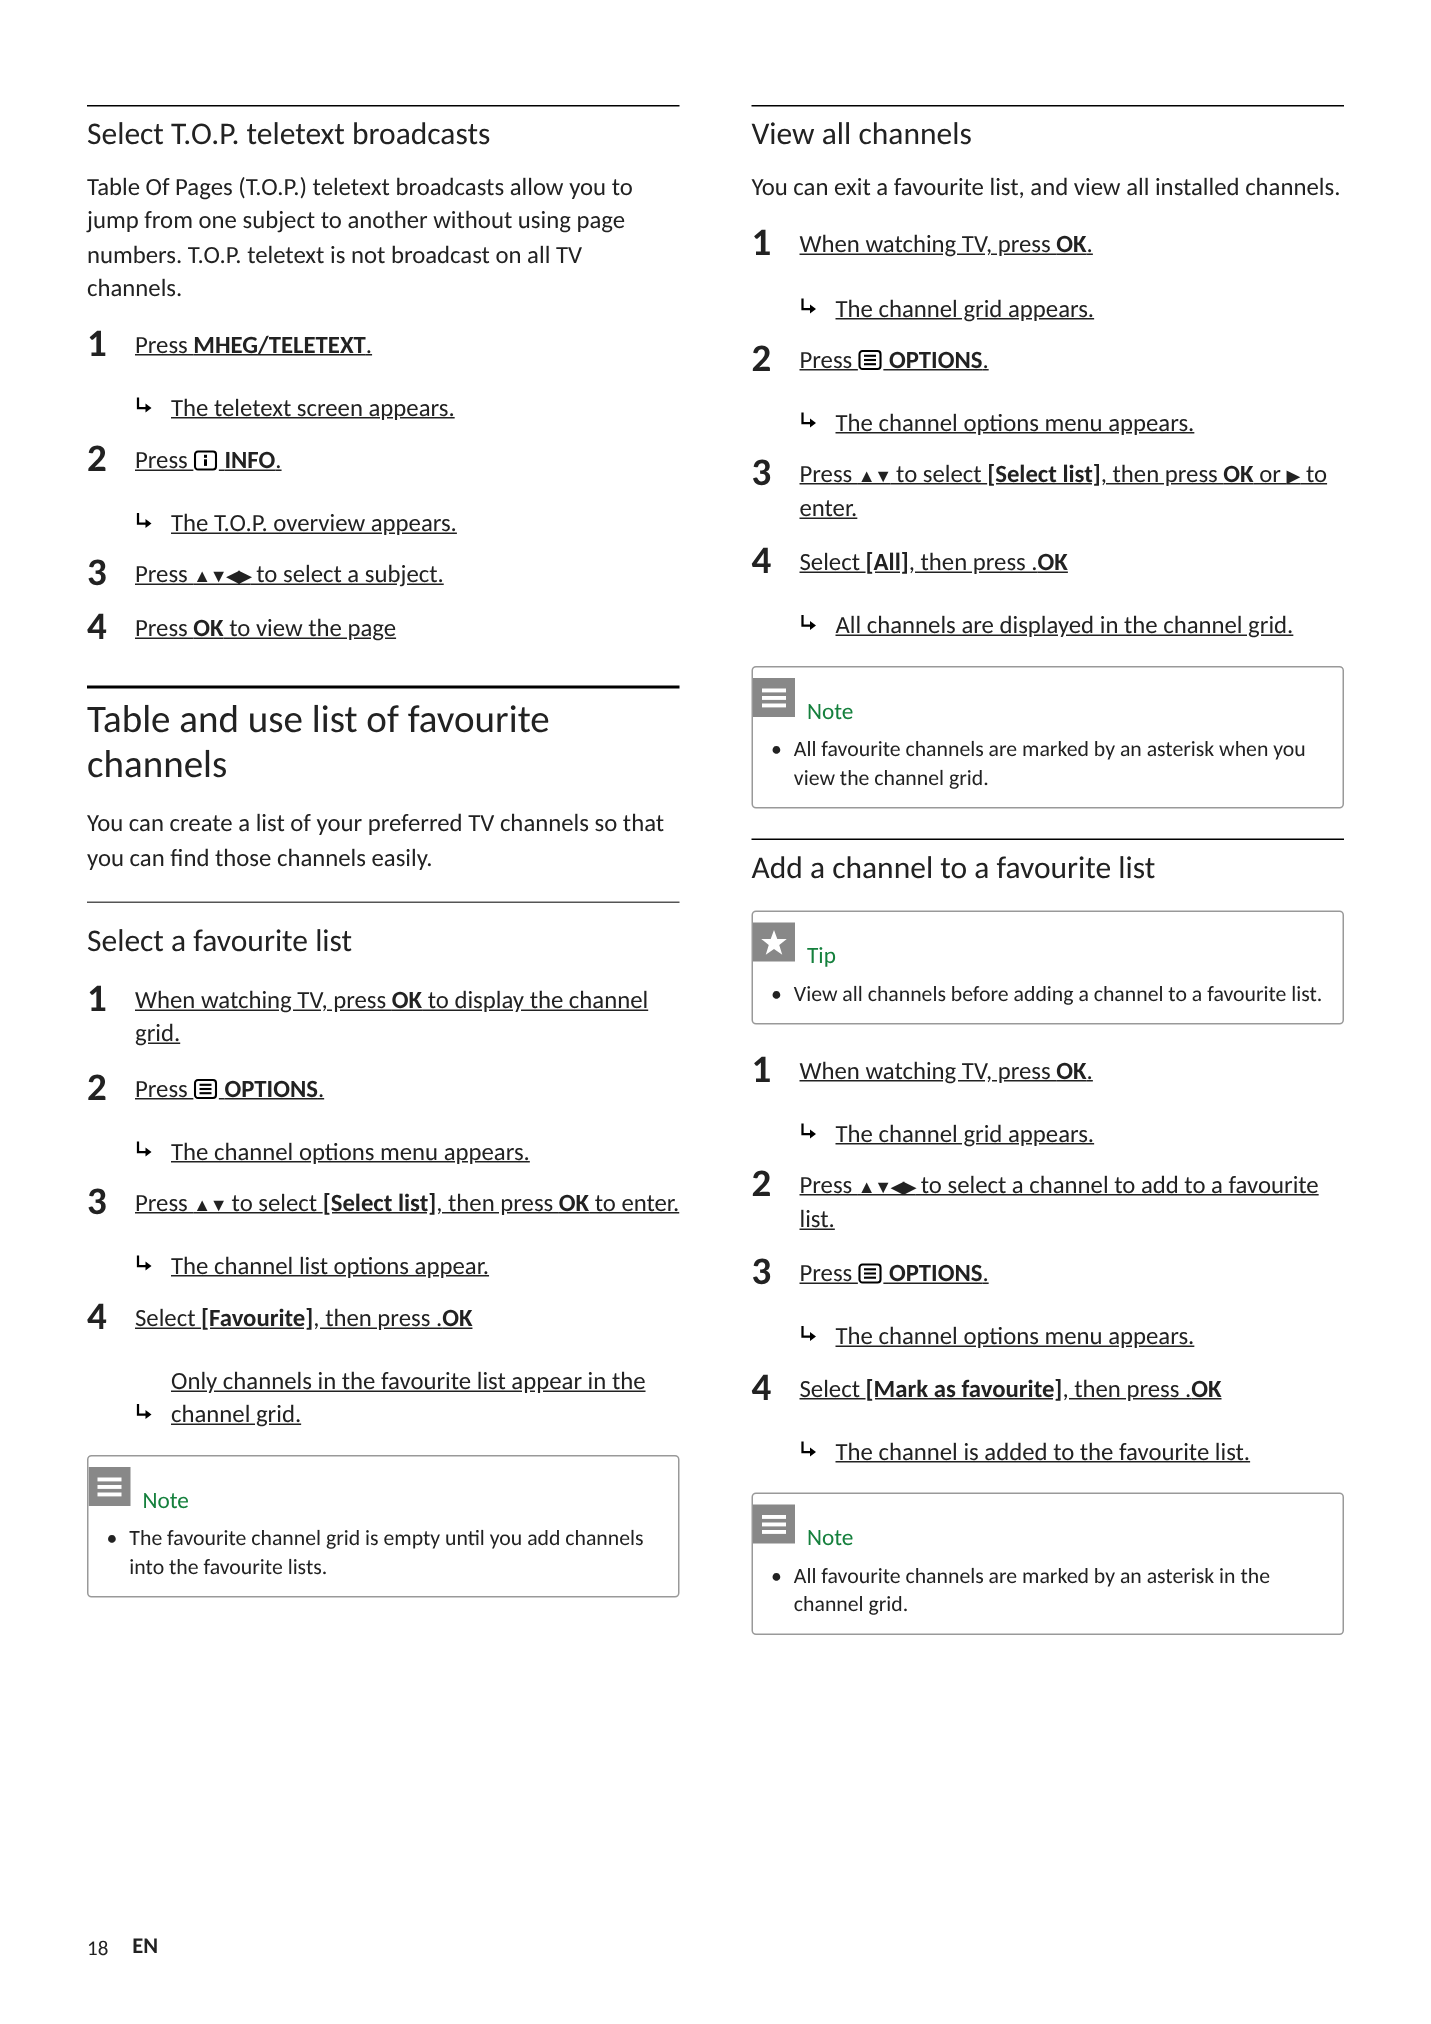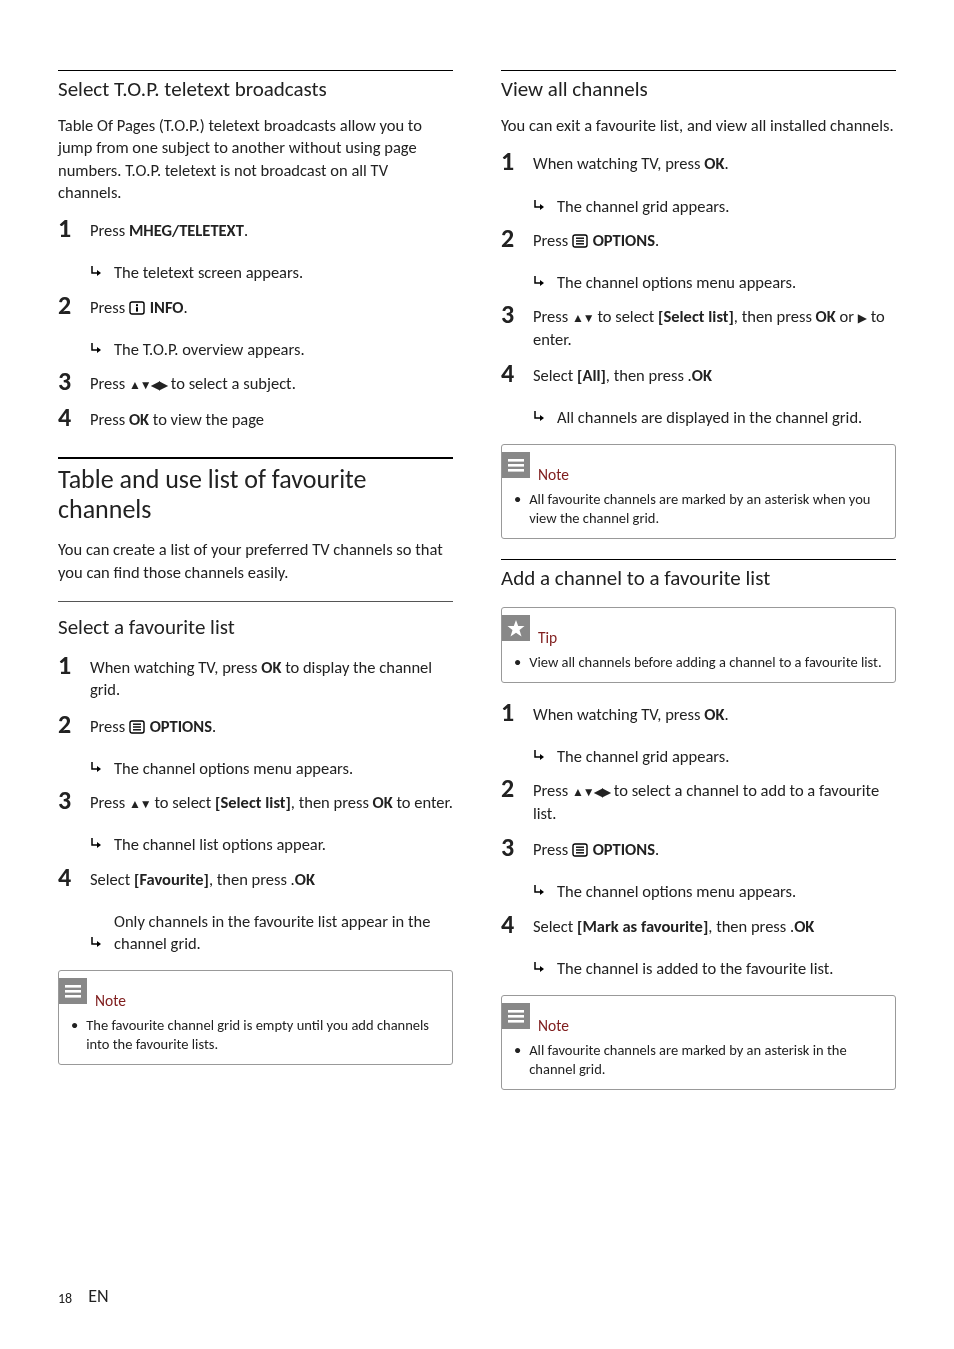--- a/index.html
+++ b/index.html
@@ -57,20 +57,21 @@
       flex-shrink: 0;
       line-height: 1;
       padding-top: 0px;
     }
     .step .content {
       flex: 1;
       font-size: 16.5px;
       line-height: 1.35;
       padding-top: 4px;
       font-weight: 300;
+      text-decoration: underline;
     }
     .step .content .main { margin-bottom: 2px; }
     .step .content .result {
       display: flex;
       align-items: flex-end;
       margin-top: 20px;
     }
     .step .content .result .arrow {
       width: 24px;
       flex-shrink: 0;
@@ -100,21 +101,21 @@
       width: 28px;
       height: 26px;
       background: #888;
       display: flex;
       align-items: center;
       justify-content: center;
       flex-shrink: 0;
     }
     .callout-head .title {
       font-size: 15.5px;
-      color: #7f1d1d;
+      color: #15803d;
       font-weight: 400;
       margin-top: 20px;
     }
     .callout-body {
       padding: 2px 10px 10px 12px;
       font-size: 14.5px;
       line-height: 1.3;
       font-weight: 300;
     }
     .callout-body .bullet {
@@ -132,21 +133,21 @@
     .footer {
       position: absolute;
       bottom: 42px;
       left: 58px;
       font-size: 14px;
       display: flex;
       gap: 16px;
       align-items: flex-end;
     }
     .footer .pg { font-weight: 300; }
-    .footer .lang { font-weight: 400; font-size: 18px; }
+    .footer .lang { font-weight: 700; font-size: 15px; }
   </style>
 </head>
 <body>
 
 <svg width="0" height="0" style="position:absolute">
   <defs>
     <g id="i-info">
       <rect x="1" y="1" width="14" height="12" rx="2" fill="none" stroke="#000" stroke-width="1.4"></rect>
       <rect x="7" y="3.2" width="2" height="2" fill="#000"></rect>
       <rect x="7" y="6.2" width="2" height="4.4" fill="#000"></rect>

